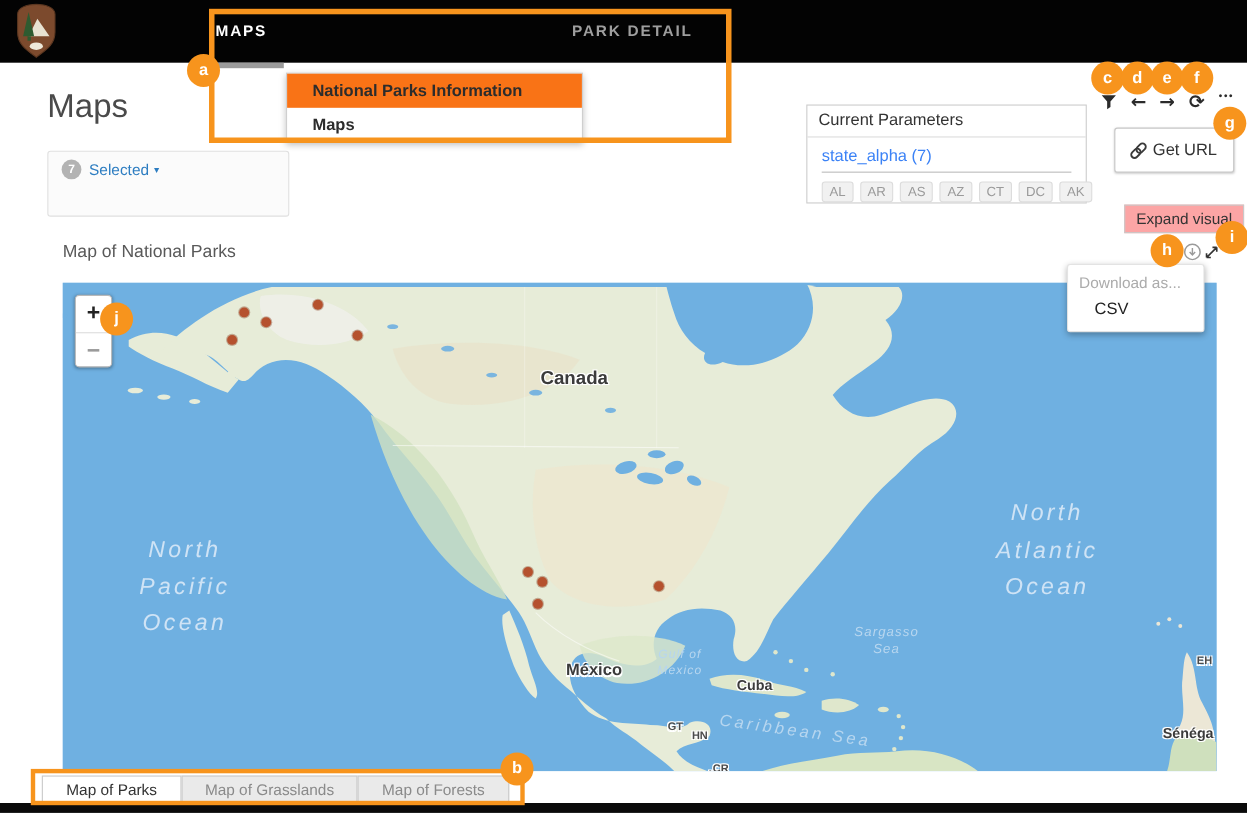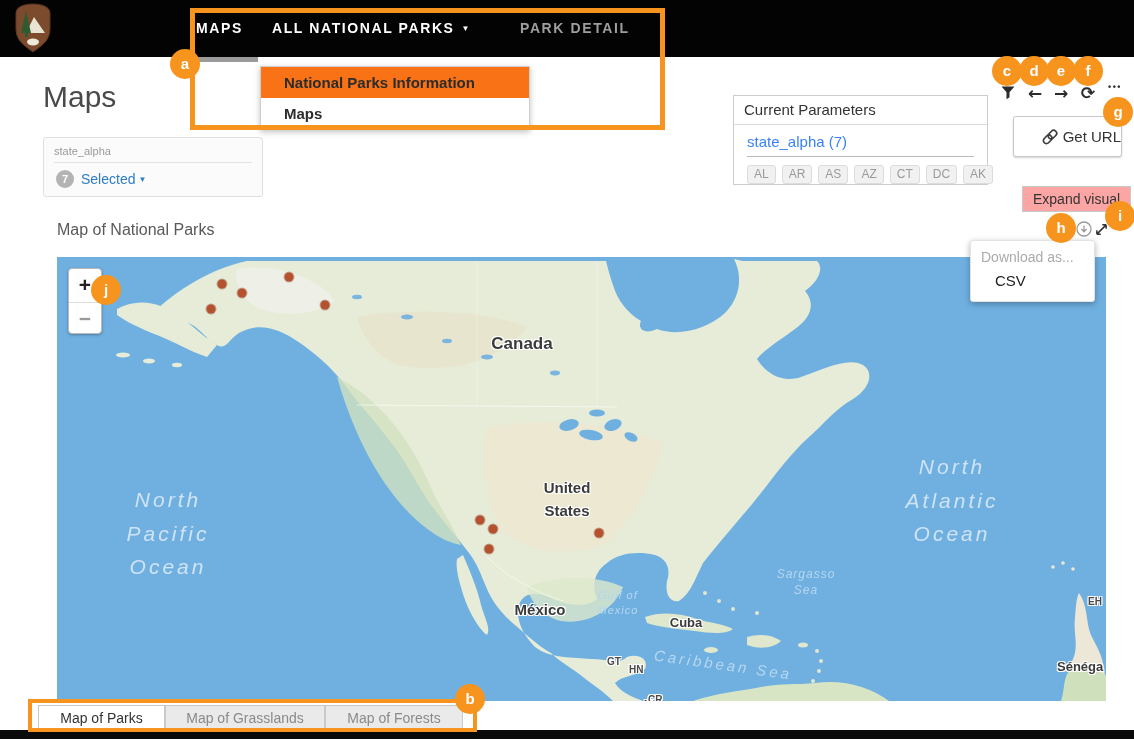--- a/index.html
+++ b/index.html
@@ -46,21 +46,21 @@
   .chip { background:#f1f1f1; border:1px solid #dcdcdc; border-radius:3px; color:#9a9a9a;
           font-size:12px; padding:1px 6px 2px; }
 
   
   .tb-icon { top:84px; width:22px; height:18px; text-align:center; color:#2b2b2b;
              font-family:"DejaVu Sans", sans-serif; font-weight:700; font-size:17px;
              line-height:18px; cursor:pointer; }
   .tb-dots { top:82px; font-size:9px; letter-spacing:1.5px; color:#2b2b2b; font-weight:700; cursor:pointer; }
   .geturl-btn { left:1013px; top:116px; width:109px; height:41px; background:#fff;
                 border:1px solid #c8c8c8; border-radius:3px; box-shadow:0 1px 2px rgba(0,0,0,.18);
-                display:flex; align-items:center; justify-content:flex-end; gap:4px;
+                display:flex; align-items:center; justify-content:flex-start; gap:4px;
                 font-size:15px; color:#333; cursor:pointer;padding-left:12px; }
 
   
   .visual-title { left:57px; top:221px; font-size:16px; color:#595959; }
   .tooltip { left:1022px; top:186px; height:26px; line-height:24px; padding:0 10px;
              background:#fca5a5; border:1px solid #c9c9c9; font-size:14px; color:#333;
              white-space:nowrap; z-index:5; }
   .dl-panel { left:970px; top:240px; width:125px; height:62px; background:#fff; border-radius:3px;
               border:1px solid #e3e3e3; box-shadow:0 2px 6px rgba(0,0,0,.3); z-index:5; }
   .dl-header { padding:8px 0 0 10px; font-size:14px; color:#ababab; }
@@ -107,34 +107,32 @@
 <div class="abs topbar">
   <svg class="abs" style="left:14px;top:3px;" width="38" height="50" viewBox="0 0 38 50">
     <path d="M19,1 C28,1 36,4 36,10 L36,26 C36,38 27,43 19,49 C11,43 2,38 2,26 L2,10 C2,4 10,1 19,1 Z" fill="#7c4a2d" stroke="#5a3620" stroke-width="1"></path>
     <path d="M20,14 L31,30 L12,30 Z" fill="#e8e3d2"></path>
     <path d="M12,8 L17,30 L7,30 Z" fill="#2e5b30"></path>
     <rect x="11" y="30" width="3" height="4" fill="#2e5b30"></rect>
     <ellipse cx="19" cy="39" rx="6" ry="3.4" fill="#efe9da"></ellipse>
     <path d="M6,33 C14,36 24,36 32,33 L32,26 L6,26 Z" fill="none"></path>
   </svg>
   <span class="abs nav-item" style="left:196px;">MAPS</span>
-  <span class="abs nav-item" style="left:272px;"><span>ALL NATIONAL PARKS</span><span class="nav-caret">▼</span></span>
   <span class="abs nav-item dim" style="left:520px;">PARK DETAIL</span>
 </div>
 <div class="abs nav-active-strip"></div>
 
 <div class="abs nav-dropdown">
   <div class="nav-dd-item hl">National Parks Information</div>
   <div class="nav-dd-item">Maps</div>
 </div>
 
 <div class="abs page-title">Maps</div>
 
 <div class="abs filter-card">
-  <div class="filter-field">state_alpha</div>
   <div class="filter-sel-row">
     <span class="count-badge">7</span>
     <span class="sel-label"><span>Selected</span><span class="sel-caret">▼</span></span>
   </div>
 </div>
 
 <div class="abs params-card">
   <div class="params-title">Current Parameters</div>
   <div class="params-name">state_alpha (7)</div>
   <div class="chips">
@@ -255,22 +253,20 @@
     <g>
       <path fill="#ece7d6" d="M1022,336 C1032,350 1028,368 1036,382 C1044,398 1049,404 1049,444 L1006,444 C1012,430 1008,416 1016,402 C1022,390 1016,374 1018,360 C1019,350 1019,342 1022,336 Z"></path>
       <path fill="#cfe0bd" d="M1012,414 C1024,410 1040,412 1049,418 L1049,444 L1004,444 C1008,432 1006,422 1012,414 Z"></path>
       <circle cx="996" cy="310" r="1.8" fill="#ece7d6"></circle>
         <circle cx="1006" cy="306" r="1.8" fill="#ece7d6"></circle>
       <circle cx="1016" cy="312" r="1.8" fill="#ece7d6"></circle>
     </g>
   </svg>
 
   <div class="map-label lbl-country" style="left:400px;top:77px;width:130px;">Canada</div>
-  <div class="map-label lbl-country md" style="left:440px;top:220px;width:140px;line-height:1.5;">United
-States</div>
   <div class="map-label lbl-country md" style="left:420px;top:344px;width:126px;">México</div>
   <div class="map-label lbl-country sm" style="left:594px;top:358px;width:70px;">Cuba</div>
   <div class="map-label lbl-ocean" style="left:41px;top:226px;width:140px;">North
 Pacific
 Ocean</div>
   <div class="map-label lbl-ocean" style="left:825px;top:193px;width:140px;">North
 Atlantic
 Ocean</div>
   <div class="map-label lbl-water sm" style="left:521px;top:331px;width:80px;">Gulf of
 Mexico</div>

